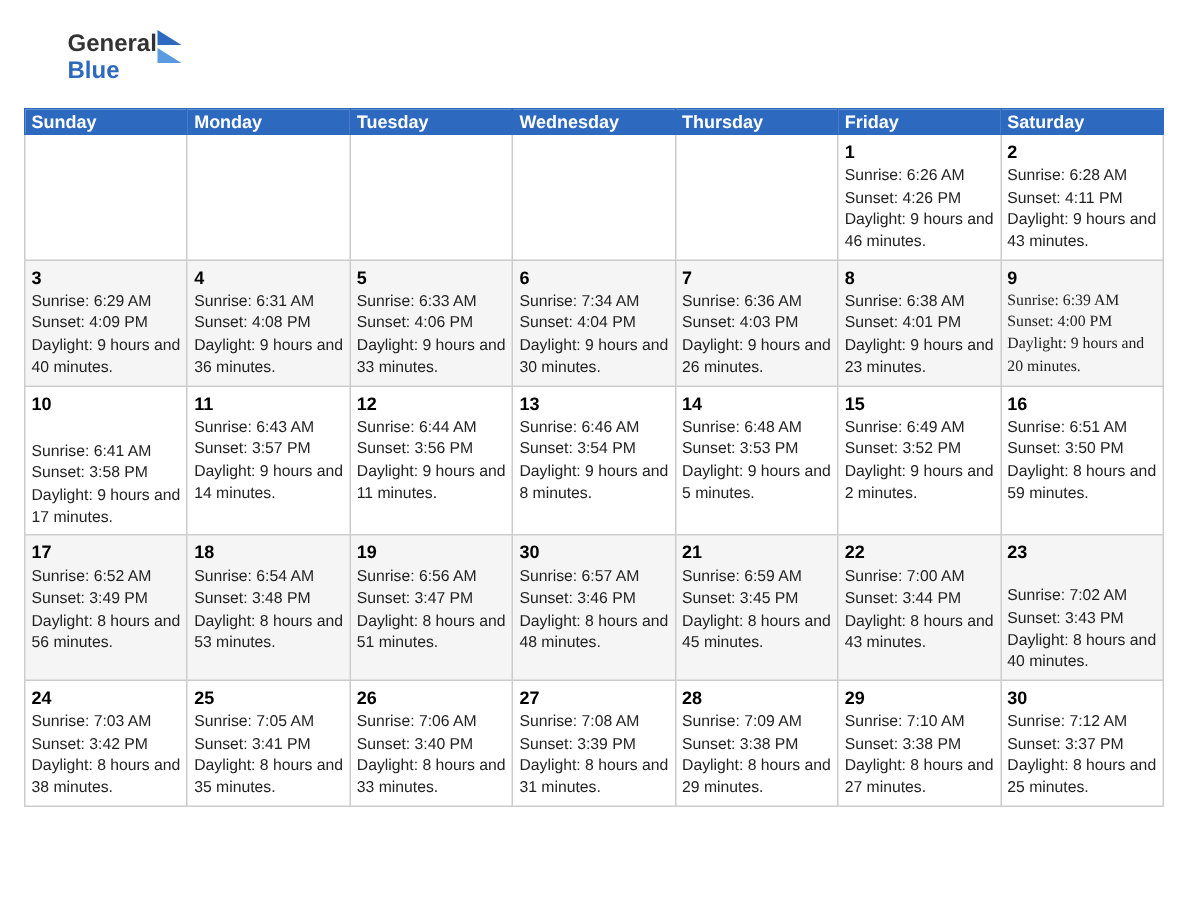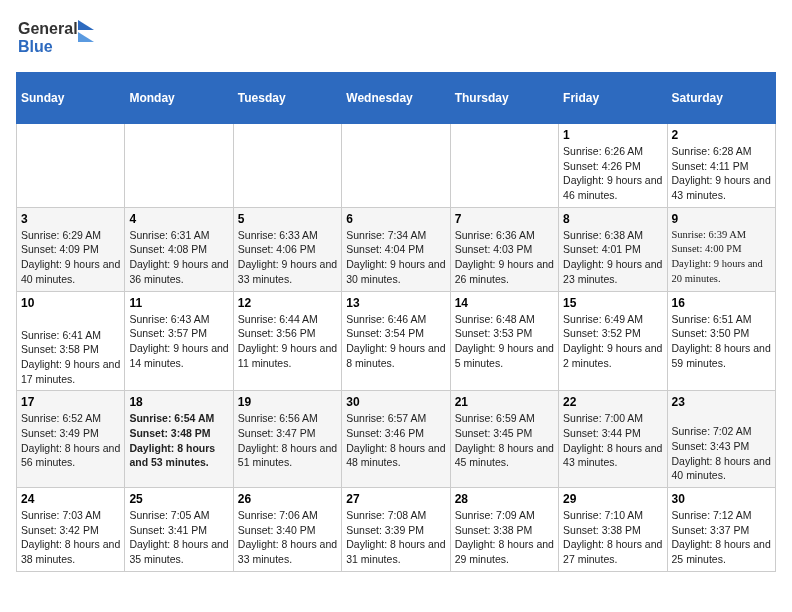--- a/index.html
+++ b/index.html
@@ -13,20 +13,21 @@
     .header {
       display: flex;
       align-items: flex-start;
       justify-content: space-between;
       margin-bottom: 12px;
     }
     .logo {
       display: flex;
       align-items: flex-start;
       gap: 4px;
+      margin-left: 27px;
     }
     .title-block {
       text-align: right;
     }
     .main-title {
       font-size: 32px;
       font-weight: bold;
       color: #333;
     }
     .subtitle {
@@ -34,21 +35,21 @@
       color: #555;
     }
     .calendar {
       width: 100%;
       border-collapse: collapse;
       font-size: 11px;
     }
     .calendar thead tr th {
       background: #2d6abf;
       color: #fff;
-      padding: 18px 4px;
+      padding: 1px 4px;
       text-align: left;
       border: 1px solid #2d6abf;
       font-size: 12px;
     }
     .calendar tbody tr td {
       border: 1px solid #ccc;
       vertical-align: top;
       padding: 4px;
       width: 108px;
       min-height: 70px;
@@ -211,21 +212,21 @@
       </tr>
       <tr>
         <td>
           <div class="day-num">17</div>
           <div class="day-info" style="white-space: pre-line;">Sunrise: 6:52 AM
 Sunset: 3:49 PM
 Daylight: 8 hours and 56 minutes.</div>
         </td>
         <td>
           <div class="day-num">18</div>
-          <div class="day-info" style="white-space: pre-line; font-weight: bold;">Sunrise: 6:54 AM
+          <div class="day-info" style="white-space: pre-line;">Sunrise: 6:54 AM
 Sunset: 3:48 PM
 Daylight: 8 hours and 53 minutes.</div>
         </td>
         <td>
           <div class="day-num">19</div>
           <div class="day-info" style="white-space: pre-line;">Sunrise: 6:56 AM
 Sunset: 3:47 PM
 Daylight: 8 hours and 51 minutes.</div>
         </td>
         <td>

